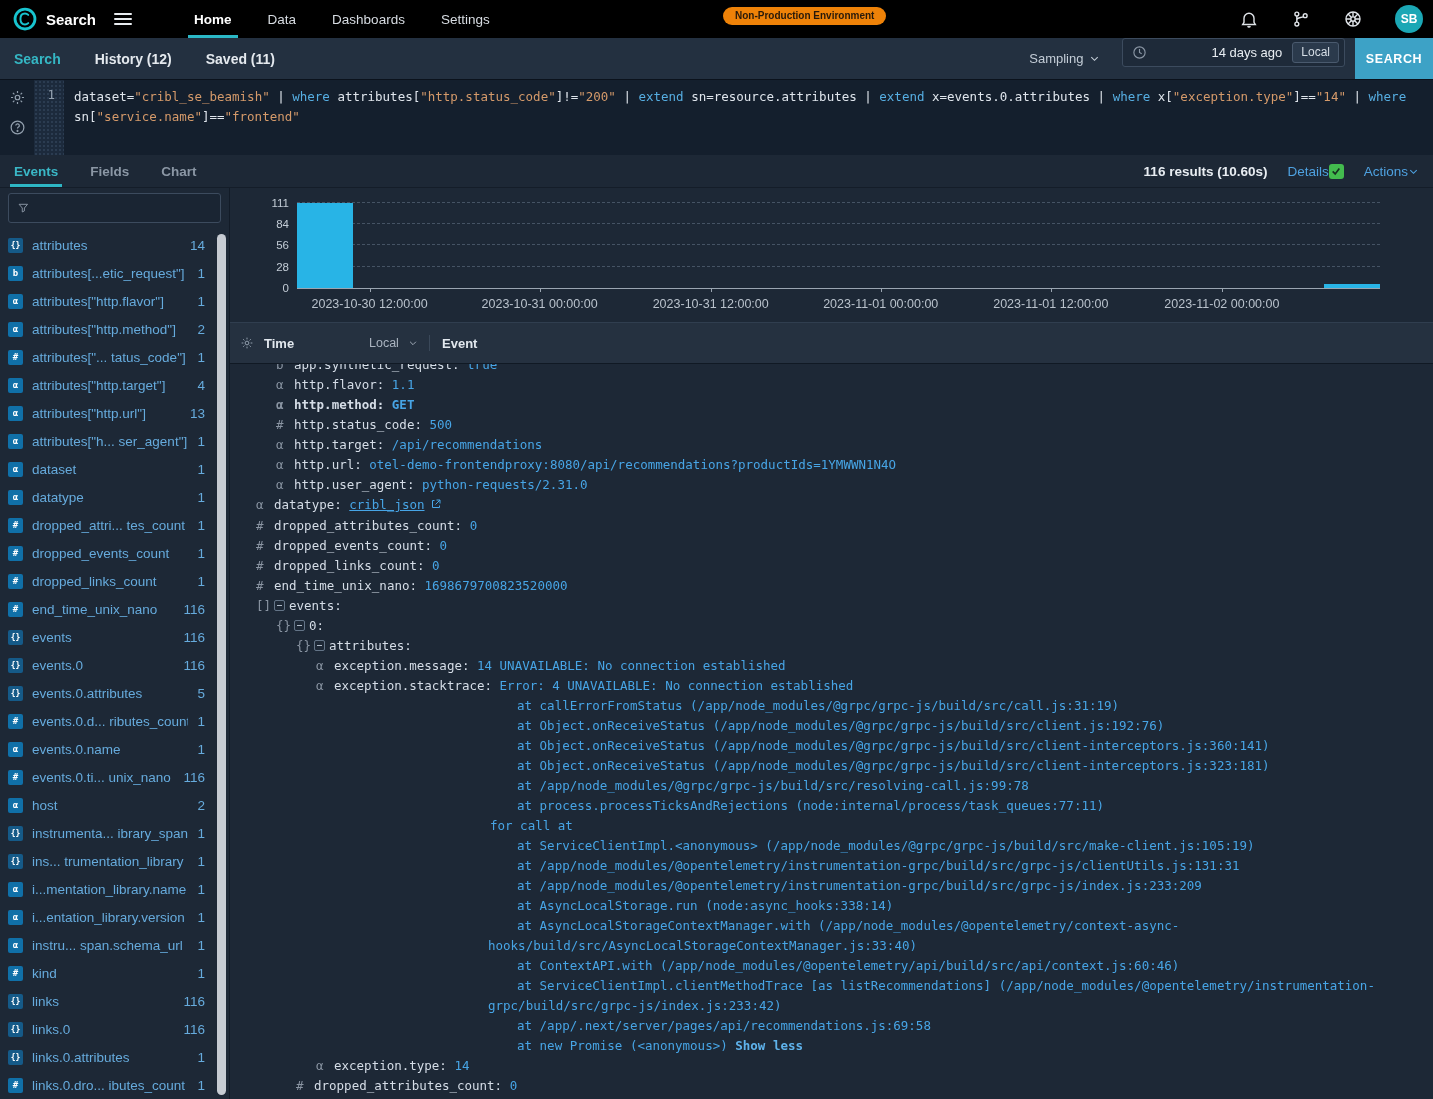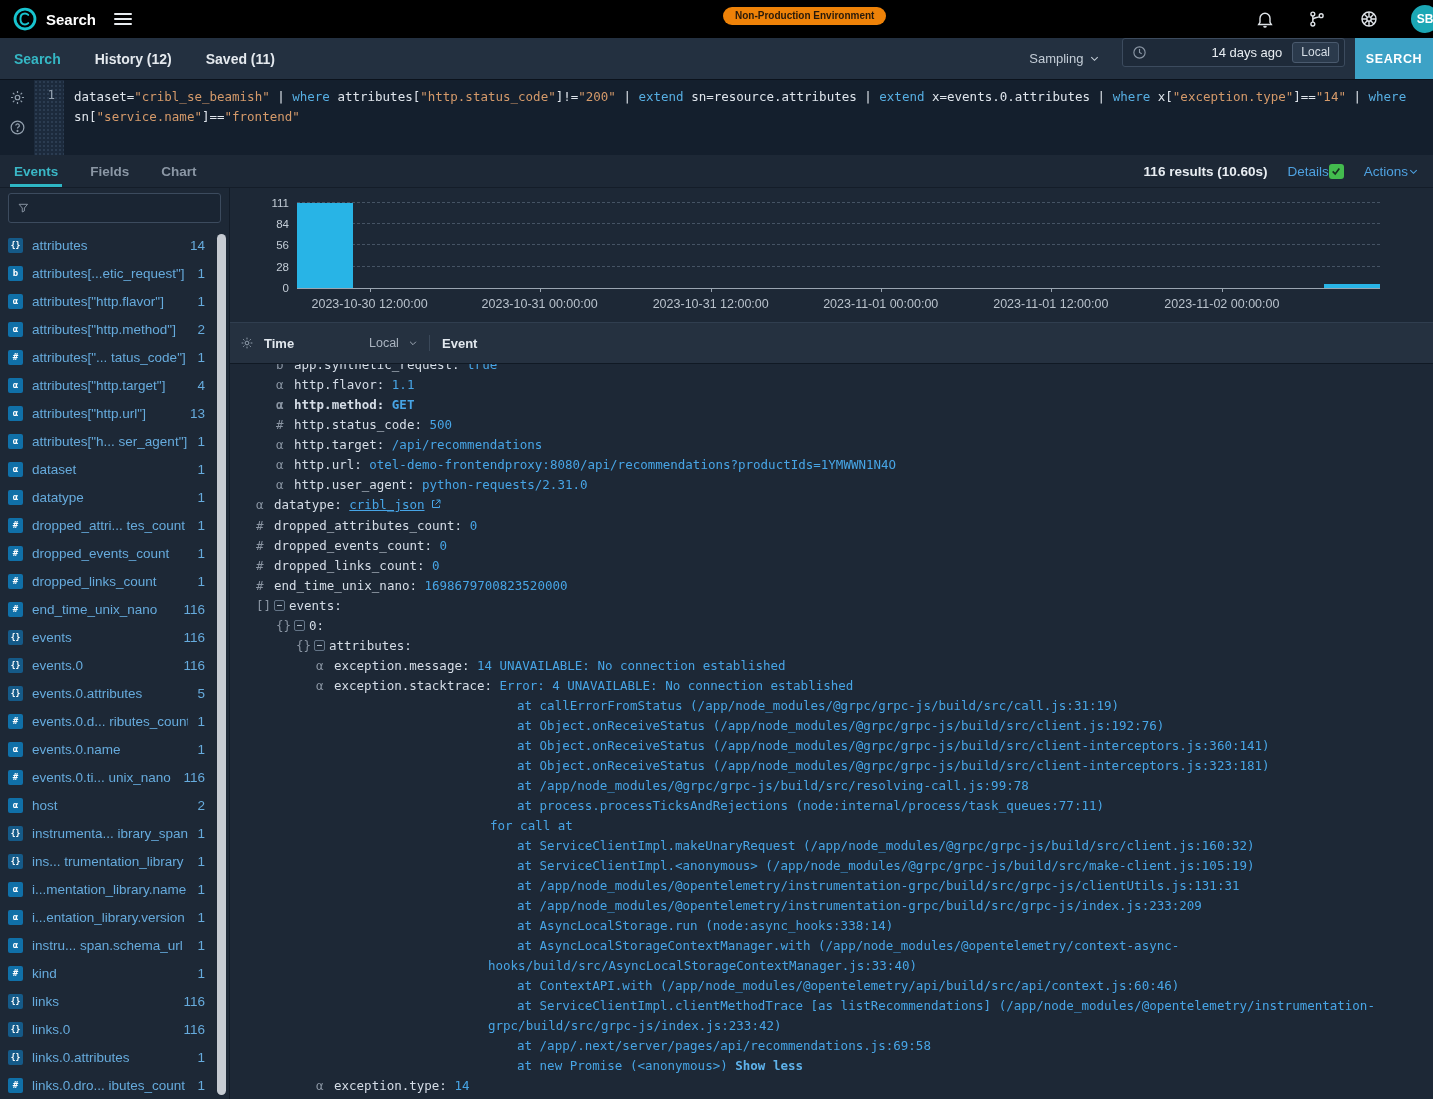--- a/index.html
+++ b/index.html
@@ -12,21 +12,21 @@
   .logo { width:26px; height:26px; flex:0 0 auto; }
   .product { font-size:15px; font-weight:bold; color:#fff; margin-left:8px; }
   .hamburger { margin-left:18px; width:18px; display:flex; flex-direction:column; gap:3px; cursor:pointer; }
   .hamburger span { display:block; height:2px; background:#e8ecf0; border-radius:1px; }
   .main-nav { display:flex; height:100%; margin-left:44px; }
   .main-nav .nav-item { display:flex; align-items:center; padding:0 18px; font-size:13.5px; color:#d7dce2; cursor:pointer; position:relative; }
   .main-nav .nav-item.active { color:#fff; font-weight:bold; }
   .main-nav .nav-item.active::after { content:""; position:absolute; left:12px; right:12px; bottom:0; height:3px; background:#2bb8c6; }
   .env-badge { position:absolute; left:723px; top:7px; background:#ee8208; color:#27190a; font-size:10px; font-weight:bold;
                padding:3px 12px 4px; border-radius:11px; }
-  .top-icons { margin-left:auto; display:flex; align-items:center; gap:32px; padding-right:0; }
+  .top-icons { margin-left:auto; display:flex; align-items:center; gap:32px; padding-right:16px; }
   .icon-btn { width:20px; height:20px; color:#dfe3e8; cursor:pointer; }
   .avatar { width:28px; height:28px; border-radius:50%; background:#1ba7b5; color:#fff; font-size:12px; font-weight:bold;
             display:flex; align-items:center; justify-content:center; margin-right:-6px; cursor:pointer; }
 
   
   .subnav { height:41px; background:#233040; display:flex; align-items:center; padding-left:14px; }
   .subnav-tabs { display:flex; gap:34px; }
   .subnav-tab { font-size:14px; font-weight:600; color:#e4e9ee; cursor:pointer; }
   .subnav-tab.active { color:#35b7c4; }
   .subnav-right { margin-left:auto; display:flex; height:100%; }
@@ -119,20 +119,26 @@
   <div class="topbar">
     <svg class="logo" viewBox="0 0 24 24" fill="none">
       <circle cx="12" cy="12" r="9.2" stroke="#18c4cf" stroke-width="2.6"></circle>
       <path d="M15 8.2c-1-.9-2-1.2-3-1.2-2.6 0-4.2 2.1-4.2 5s1.6 5 4.2 5c1 0 2-.3 3-1.2" stroke="#18c4cf" stroke-width="1.8" stroke-linecap="round"></path>
     </svg>
     <span class="product">Search</span>
     <div class="hamburger">
         <span></span>
         <span></span>
         <span></span>
+      </div>
+    <div class="main-nav" id="main-nav">
+        <div class="nav-item active">Home</div>
+        <div class="nav-item">Data</div>
+        <div class="nav-item">Dashboards</div>
+        <div class="nav-item">Settings</div>
       </div>
     <div class="env-badge">Non-Production Environment</div>
     <div class="top-icons">
       <svg class="icon-btn" viewBox="0 0 24 24" fill="none" stroke="currentColor" stroke-width="1.7">
         <path d="M18 16v-5a6 6 0 1 0-12 0v5l-1.6 2.6h15.2L18 16z"></path>
           <path d="M10.4 20.6a1.8 1.8 0 0 0 3.2 0"></path>
       </svg>
       <svg class="icon-btn" viewBox="0 0 24 24" fill="none" stroke="currentColor" stroke-width="1.7">
         <circle cx="7" cy="6" r="2.3"></circle>
           <circle cx="7" cy="18" r="2.3"></circle>
@@ -451,21 +457,20 @@
           <div class="erow" style="padding-left: 66px;"><span class="tglyph">{}</span><span class="cbox"></span><span class="ekey">attributes:</span></div>
           <div class="erow" style="padding-left: 86px;"><span class="tglyph">α</span><span class="ekey">exception.message: </span><span class="eval">14 UNAVAILABLE: No connection established</span></div>
           <div class="erow" style="padding-left: 86px;"><span class="tglyph">α</span><span class="ekey">exception.stacktrace: </span><span class="eval">Error: 4 UNAVAILABLE: No connection established</span></div>
           <div class="stline" style="padding-left: 287px;">at callErrorFromStatus (/app/node_modules/@grpc/grpc-js/build/src/call.js:31:19)</div>
           <div class="stline" style="padding-left: 287px;">at Object.onReceiveStatus (/app/node_modules/@grpc/grpc-js/build/src/client.js:192:76)</div>
           <div class="stline" style="padding-left: 287px;">at Object.onReceiveStatus (/app/node_modules/@grpc/grpc-js/build/src/client-interceptors.js:360:141)</div>
           <div class="stline" style="padding-left: 287px;">at Object.onReceiveStatus (/app/node_modules/@grpc/grpc-js/build/src/client-interceptors.js:323:181)</div>
           <div class="stline" style="padding-left: 287px;">at /app/node_modules/@grpc/grpc-js/build/src/resolving-call.js:99:78</div>
           <div class="stline" style="padding-left: 287px;">at process.processTicksAndRejections (node:internal/process/task_queues:77:11)</div>
           <div class="stline" style="padding-left: 260px;">for call at</div>
-          <div class="stline" style="padding-left: 287px;">at ServiceClientImpl.makeUnaryRequest (/app/node_modules/@grpc/grpc-js/build/src/client.js:160:32)</div>
           <div class="stline" style="padding-left: 287px;">at ServiceClientImpl.&lt;anonymous&gt; (/app/node_modules/@grpc/grpc-js/build/src/make-client.js:105:19)</div>
           <div class="stline" style="padding-left: 287px;">at /app/node_modules/@opentelemetry/instrumentation-grpc/build/src/grpc-js/clientUtils.js:131:31</div>
           <div class="stline" style="padding-left: 287px;">at /app/node_modules/@opentelemetry/instrumentation-grpc/build/src/grpc-js/index.js:233:209</div>
           <div class="stline" style="padding-left: 287px;">at AsyncLocalStorage.run (node:async_hooks:338:14)</div>
           <div class="stline" style="padding-left: 287px;">at AsyncLocalStorageContextManager.with (/app/node_modules/@opentelemetry/context-async-</div>
           <div class="stline" style="padding-left: 258px;">hooks/build/src/AsyncLocalStorageContextManager.js:33:40)</div>
           <div class="stline" style="padding-left: 287px;">at ContextAPI.with (/app/node_modules/@opentelemetry/api/build/src/api/context.js:60:46)</div>
           <div class="stline" style="padding-left: 287px;">at ServiceClientImpl.clientMethodTrace [as listRecommendations] (/app/node_modules/@opentelemetry/instrumentation-</div>
           <div class="stline" style="padding-left: 258px;">grpc/build/src/grpc-js/index.js:233:42)</div>
           <div class="stline" style="padding-left: 287px;">at /app/.next/server/pages/api/recommendations.js:69:58</div>

